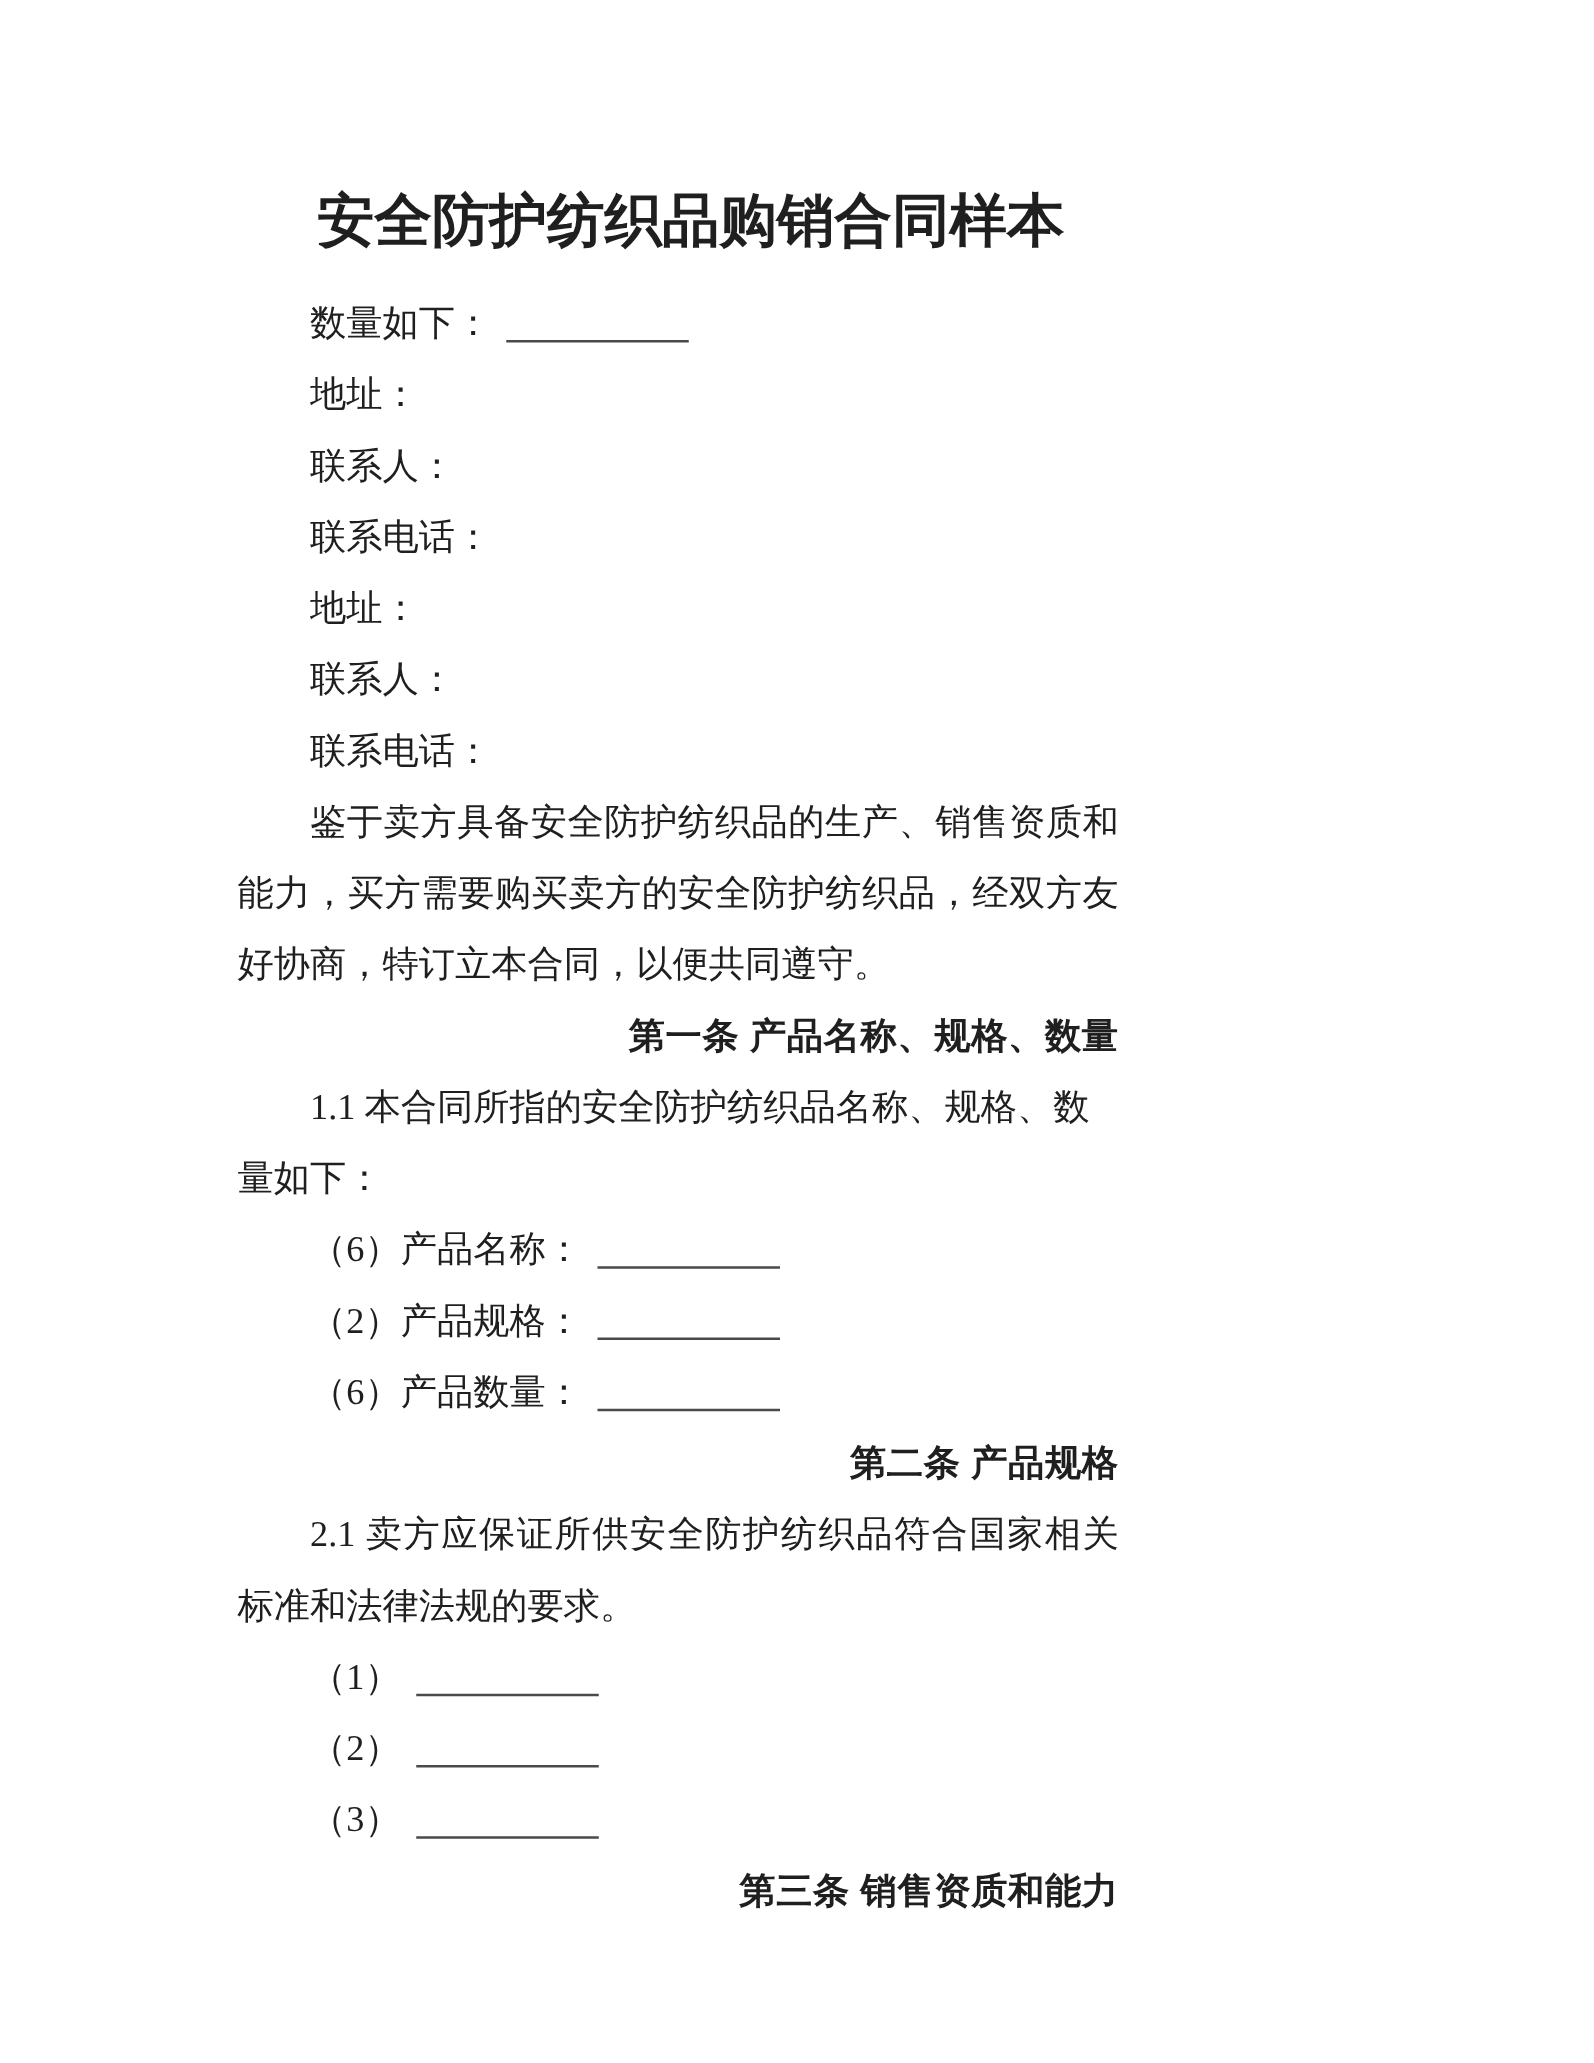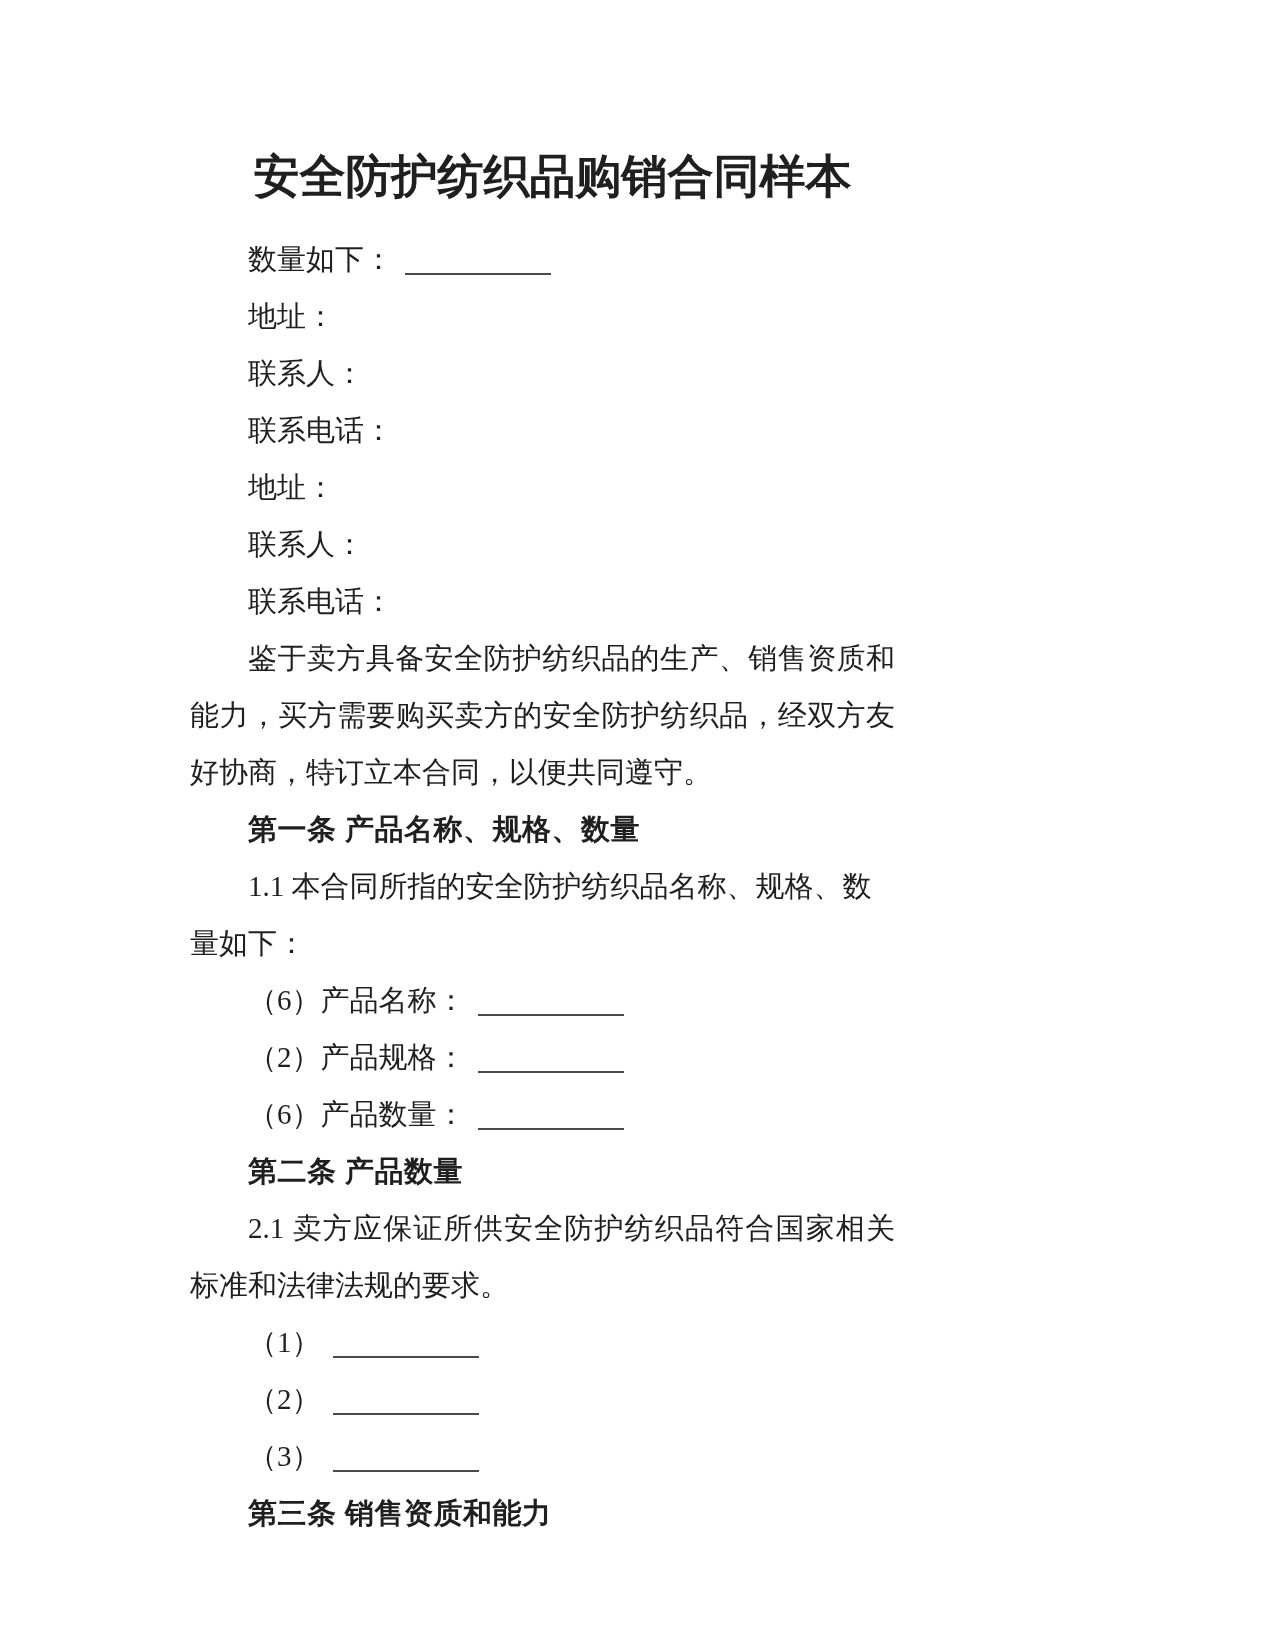--- a/index.html
+++ b/index.html
@@ -37,20 +37,21 @@
   .para {
     margin: 0;
     text-align: justify;
     text-justify: inter-character;
     text-indent: 58px;
   }
   .heading {
     font-weight: 700;
     font-family: "Liberation Sans", "DejaVu Sans", sans-serif;
     letter-spacing: 0.5px;
+    text-align: right;
   }
   .blank {
     display: inline-block;
     width: 146px;
     height: 30px;
     margin-left: 12px;
     border-bottom: 2px solid #4a4a4a;
     vertical-align: -6px;
   }
 </style>
@@ -82,21 +83,21 @@
     <div class="line indent heading">第一条 产品名称、规格、数量</div>
 
     <div class="line indent">1.1 本合同所指的安全防护纺织品名称、规格、数量如下：</div>
 
     <div class="line indent"><span>（6）产品名称：</span><span class="blank"></span></div>
 
     <div class="line indent"><span>（2）产品规格：</span><span class="blank"></span></div>
 
     <div class="line indent"><span>（6）产品数量：</span><span class="blank"></span></div>
 
-    <div class="line indent heading">第二条 产品数量</div>
+    <div class="line indent heading">第二条 产品规格</div>
 
     <p class="para">2.1 卖方应保证所供安全防护纺织品符合国家相关标准和法律法规的要求。</p>
 
     <div class="line indent"><span>（1）</span><span class="blank"></span></div>
 
     <div class="line indent"><span>（2）</span><span class="blank"></span></div>
 
     <div class="line indent"><span>（3）</span><span class="blank"></span></div>
 
     <div class="line indent heading">第三条 销售资质和能力</div>

